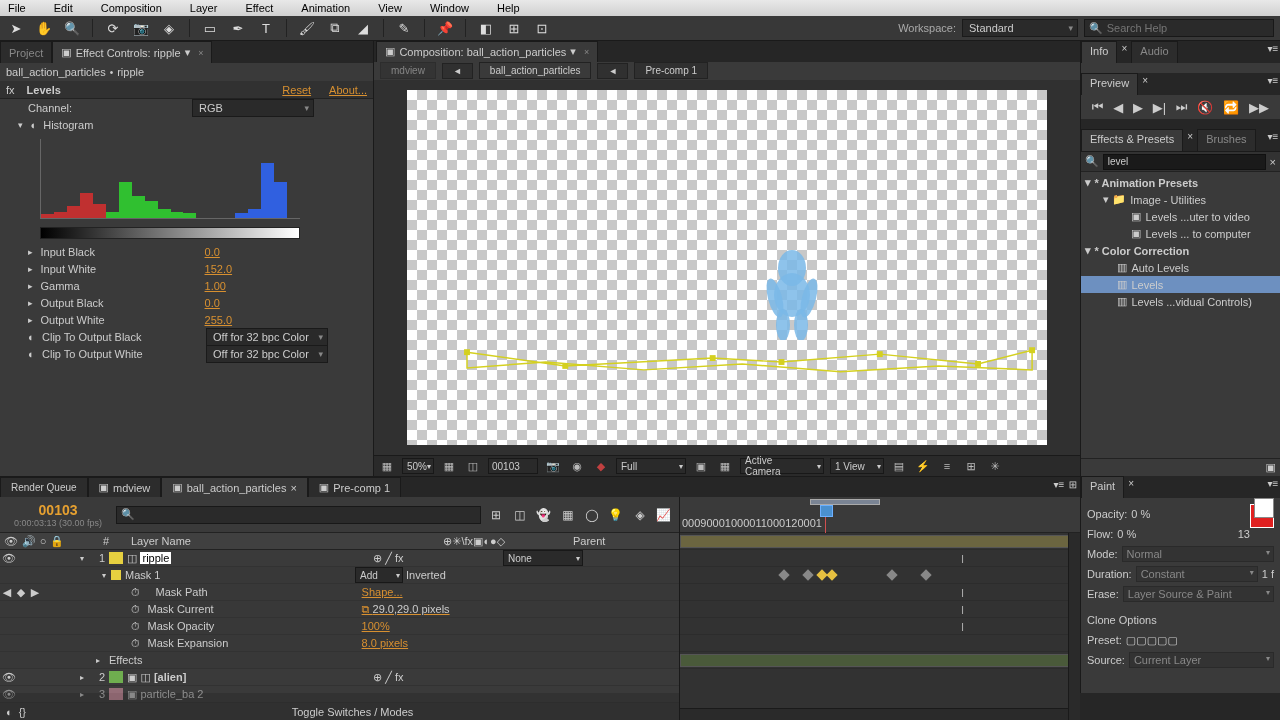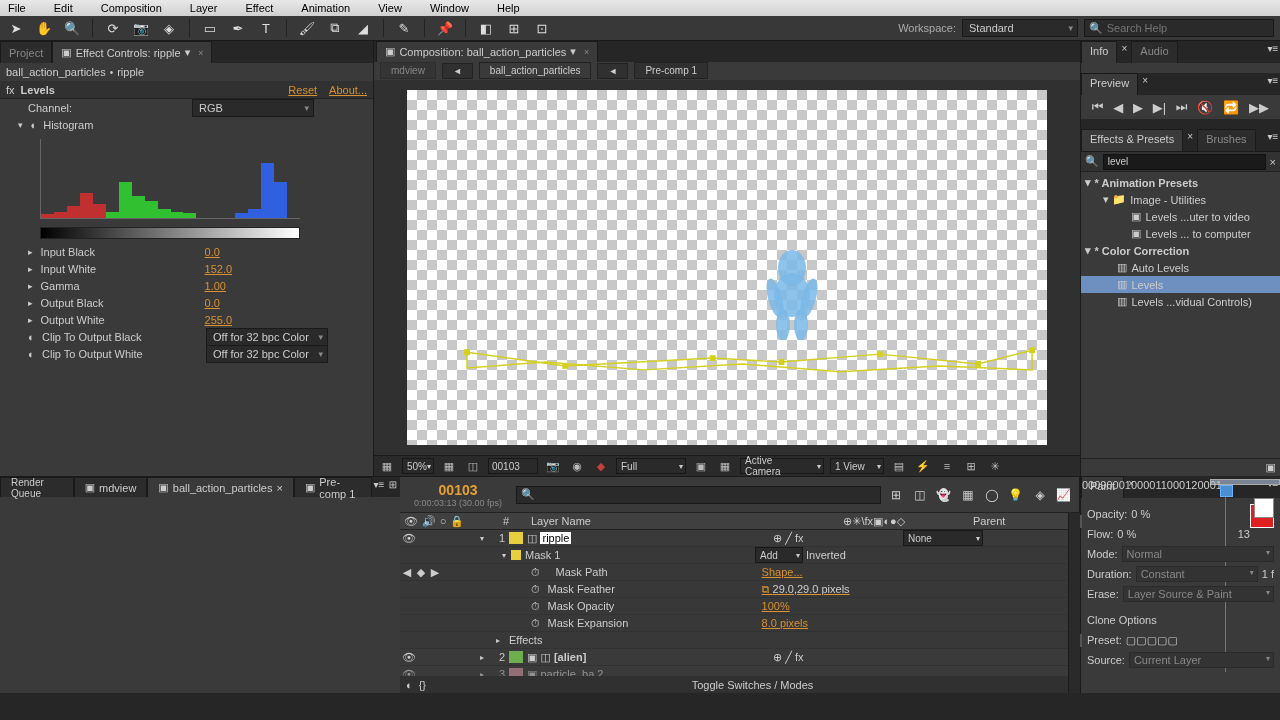--- a/index.html
+++ b/index.html
@@ -15,21 +15,21 @@
 .dropdown::after { content: "▾"; position: absolute; right: 4px; font-size: 9px; color: #888; }
 .search-help { width: 190px; background: #2a2a2a; border: 1px solid #181818; height: 18px; display: flex; align-items: center; padding: 0 4px; gap: 4px; }
 .search-help input { background: transparent; border: none; outline: none; color: #ccc; width: 100%; font-size: 11px; }
 .main { display: flex; height: 435px; }
 .left-panel { width: 374px; background: #3a3a3a; border-right: 1px solid #1a1a1a; display: flex; flex-direction: column; }
 .panel-tabs { height: 22px; background: #262626; display: flex; align-items: stretch; }
 .tab { background: #3a3a3a; border: 1px solid #1a1a1a; border-bottom: none; padding: 3px 8px; display: flex; align-items: center; gap: 4px; margin-right: 0; }
 .tab.inactive { background: #2c2c2c; color: #888; }
 .tab .x { font-size: 9px; color: #888; margin-left: 4px; }
 .breadcrumb { height: 18px; background: #3a3a3a; display: flex; align-items: center; padding: 0 6px; gap: 4px; font-size: 10px; }
-.fx-header { height: 18px; background: #313131; display: flex; align-items: center; padding: 0 6px; gap: 6px; border-bottom: 1px solid #222; }
+.fx-header { height: 18px; background: #313131; display: flex; align-items: center; padding: 0 6px; gap: 12px; border-bottom: 1px solid #222; }
 .fx-header .reset { margin-left: auto; color: #d89030; text-decoration: underline; }
 .fx-header .about { color: #d89030; text-decoration: underline; margin-left: 6px; }
 .prop-row { height: 17px; display: flex; align-items: center; padding: 0 6px 0 28px; gap: 6px; }
 .prop-row .name { width: 158px; }
 .prop-row .value { color: #d89030; text-decoration: underline; }
 .prop-row.channel .dropdown { width: 122px; }
 .tree-arrow { font-size: 9px; margin-right: 2px; }
 .histogram { height: 110px; padding: 4px 8px 4px 40px; display:flex;flex-direction:column;justify-content:flex-end; }
 .histogram-box { height: 80px; border-left: 1px solid #666; border-bottom: 1px solid #666; position: relative; background: #3a3a3a; width: 260px; }
 .histogram-box .bars { position:absolute;bottom:0;left:0;right:0;display:flex;align-items:flex-end;height:100%; }
@@ -64,21 +64,21 @@
 .ep-section { flex:1; background:#3a3a3a; border-top:1px solid #1a1a1a; display:flex; flex-direction:column;}
 .ep-search { height:20px; display:flex; align-items:center; padding: 2px 4px; gap:4px; background:#323232;border-bottom:1px solid #222;}
 .ep-search input { flex:1; background:#1a1a1a; border:1px solid #111; color:#ccc; height:16px; padding:0 4px;font-size:10px; }
 .ep-tree { flex:1; padding: 2px 0; }
 .ep-row { height: 17px; display:flex; align-items:center; padding: 0 4px; gap:4px;font-size:11px;}
 .ep-row.group { font-weight:bold; }
 .ep-row.selected { background:#6d90c0; color:#fff; }
 .ep-row .indent1 { width: 14px; }
 .ep-row .indent2 { width: 28px; }
 .ep-row .indent3 { width: 42px; }
-.timeline { height: 217px; background:#3a3a3a; border-top:1px solid #1a1a1a; display:flex; flex-direction:row; }
+.timeline { height: 217px; background:#3a3a3a; border-top:1px solid #1a1a1a; display:flex; flex-direction:column; }
 .tl-tabs { height:20px; background:#262626; display:flex; align-items:stretch; }
 .tl-tab { background:#2c2c2c; padding:3px 10px; border:1px solid #1a1a1a; border-bottom:none; display:flex;align-items:center;gap:4px;font-size:10px;}
 .tl-tab.active { background:#3a3a3a; }
 .tl-body { flex:1; display:flex; }
 .tl-left { width: 680px; display:flex; flex-direction:column; border-right:1px solid #1a1a1a;}
 .tl-header { height:36px; display:flex; align-items:center; background:#3a3a3a; border-bottom:1px solid #222; padding:0 6px; gap:6px;}
 .current-time { display:flex;flex-direction:column;align-items:center;gap:0;padding:0 8px;}
 .current-time .frame { color:#e6a030; font-size:14px; font-weight:bold; }
 .current-time .tc { color:#888; font-size:9px; }
 .tl-search { flex:1; background:#2a2a2a; border:1px solid #181818; height:18px; display:flex;align-items:center;padding:0 4px;gap:4px;}
@@ -104,21 +104,21 @@
 .tl-row .c-color{width:14px;height:12px;}
 .tl-row .c-name{width:250px;padding-left:4px;}
 .tl-row .c-sw{width:130px;}
 .tl-row .c-val{color:#d89030;text-decoration:underline;}
 .tl-row .c-parent{width:110px;}
 .label-yellow{background:#e6d040;}
 .label-green{background:#6fae4f;}
 .label-pink{background:#d08fa0;}
 .tl-right{flex:1;display:flex;flex-direction:column;background:#333;}
 .tl-ruler{height:36px;position:relative;background:#3a3a3a;border-bottom:1px solid #222;}
-.ruler-labels{position:absolute;top:2px;left:0;right:10px;display:flex;justify-content:space-between;font-size:9px;color:#999;padding:0 2px;}
+.ruler-labels{position:absolute;top:20px;left:0;right:10px;display:flex;font-size:9px;color:#999;padding:0 2px;}
 .work-area{position:absolute;top:2px;left:130px;width:70px;height:6px;background:#7a8494;border:1px solid #aaa;}
 .cti{position:absolute;top:8px;bottom:-160px;left:145px;width:1px;background:#d05050;}
 .cti::before{content:"";position:absolute;top:0;left:-5px;width:11px;height:10px;background:#4a90d0;border:1px solid #6db0ff;}
 .tl-track-area{flex:1;position:relative;background:#323232;}
 .track-row{position:absolute;left:0;right:0;height:17px;border-bottom:1px solid #2c2c2c;}
 .track-bar{position:absolute;top:2px;height:13px;background:#7a744a;border:1px solid #555;}
 .kf{position:absolute;width:8px;height:8px;background:#888;transform:rotate(45deg);top:4px;}
 .kf.sel{background:#e6c040;}
 .ibeam{position:absolute;top:2px;width:5px;height:13px;display:flex;align-items:center;justify-content:center;color:#aaa;font-size:11px;}
 .tl-footer{height:17px;background:#303030;display:flex;align-items:center;padding:0 6px;font-size:10px;color:#888;gap:6px;}
@@ -511,21 +511,21 @@
                 <span style="width:14px;text-align:center">◆</span>
                 <span style="width:14px;text-align:center"><span>▶</span></span>
               <span style="width:89px"></span>
                 <span>⏱</span>
               <span class="c-name" style="width:222px;padding-left:16px">Mask Path</span>
               <span class="c-val">Shape...</span>
             </div>
             <div class="tl-row prop">
               <span style="width:131px"></span>
                 <span>⏱</span>
-              <span class="c-name" style="width:222px;padding-left:8px">Mask Feather</span>
+              <span class="c-name" style="width:222px;padding-left:8px">Mask Current</span>
               <span class="c-val">⧉ <span>29.0,29.0 pixels</span></span>
             </div>
             <div class="tl-row prop">
               <span style="width:131px"></span>
                 <span>⏱</span>
               <span class="c-name" style="width:222px;padding-left:8px">Mask Opacity</span>
               <span class="c-val">100%</span>
             </div>
             <div class="tl-row prop">
               <span style="width:131px"></span>

